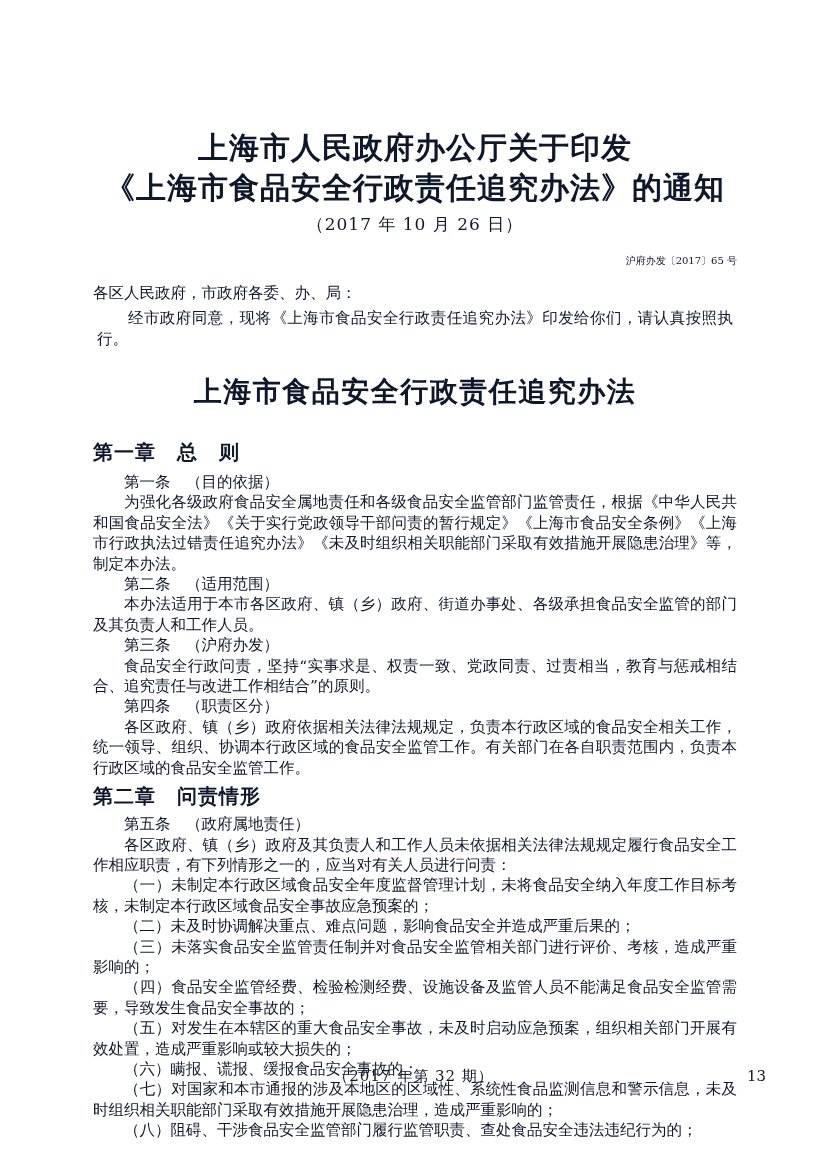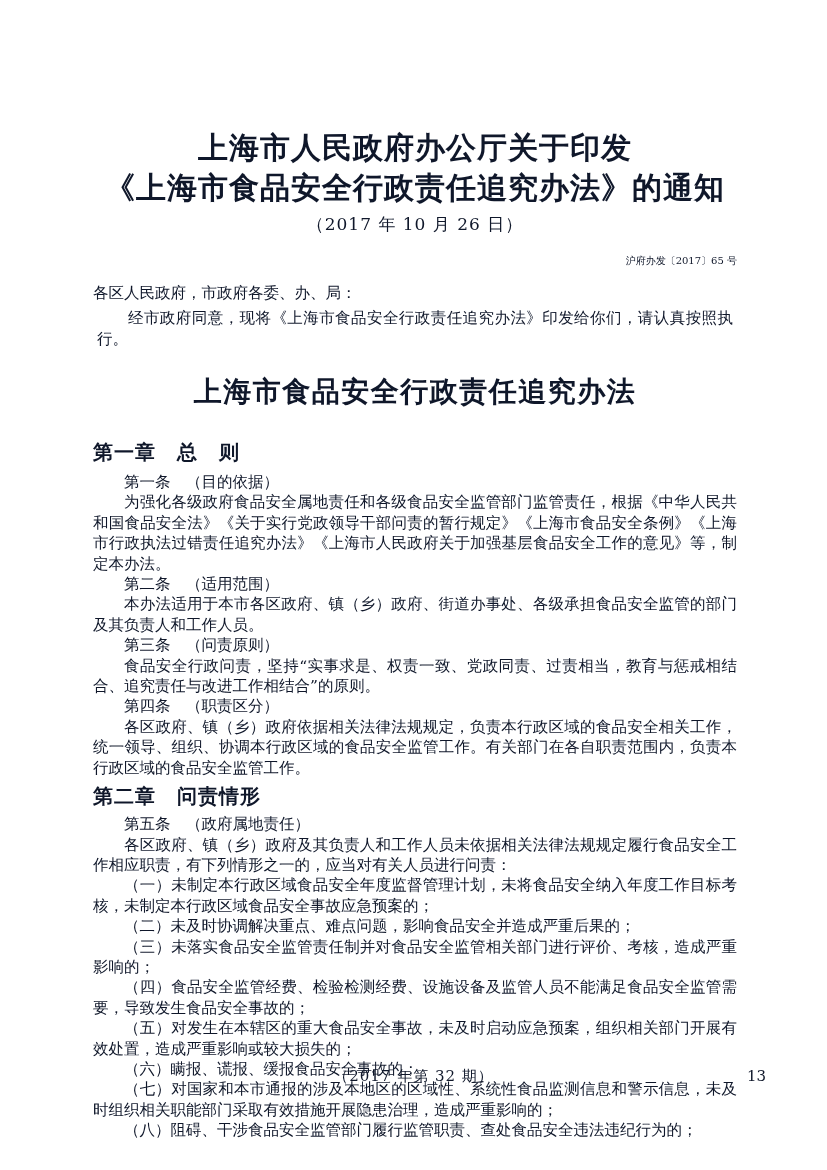--- a/index.html
+++ b/index.html
@@ -122,24 +122,24 @@
 
     <p class="salutation">各区人民政府，市政府各委、办、局：</p>
     <p class="notice-body">经市政府同意，现将《上海市食品安全行政责任追究办法》印发给你们，请认真按照执行。</p>
 
     <div class="regulation-title">上海市食品安全行政责任追究办法</div>
 
     <div class="chapter-heading">第一章　总　则</div>
 
     <div class="article-block">
       <p>第一条　（目的依据）</p>
-      <p>为强化各级政府食品安全属地责任和各级食品安全监管部门监管责任，根据《中华人民共和国食品安全法》《关于实行党政领导干部问责的暂行规定》《上海市食品安全条例》《上海市行政执法过错责任追究办法》《上海市人民政府关于加强基层食品安全工作的意见》等，制定本办法。</p>
+      <p>为强化各级政府食品安全属地责任和各级食品安全监管部门监管责任，根据《中华人民共和国食品安全法》《关于实行党政领导干部问责的暂行规定》《上海市食品安全条例》《上海市行政执法过错责任追究办法》《未及时组织相关职能部门采取有效措施开展隐患治理》等，制定本办法。</p>
       <p>第二条　（适用范围）</p>
       <p>本办法适用于本市各区政府、镇（乡）政府、街道办事处、各级承担食品安全监管的部门及其负责人和工作人员。</p>
-      <p>第三条　（问责原则）</p>
+      <p>第三条　（沪府办发）</p>
       <p>食品安全行政问责，坚持“实事求是、权责一致、党政同责、过责相当，教育与惩戒相结合、追究责任与改进工作相结合”的原则。</p>
       <p>第四条　（职责区分）</p>
       <p>各区政府、镇（乡）政府依据相关法律法规规定，负责本行政区域的食品安全相关工作，统一领导、组织、协调本行政区域的食品安全监管工作。有关部门在各自职责范围内，负责本行政区域的食品安全监管工作。</p>
     </div>
 
     <div class="chapter-heading second">第二章　问责情形</div>
 
     <div class="article-block tight">
       <p>第五条　（政府属地责任）</p>
       <p>各区政府、镇（乡）政府及其负责人和工作人员未依据相关法律法规规定履行食品安全工作相应职责，有下列情形之一的，应当对有关人员进行问责：</p>

